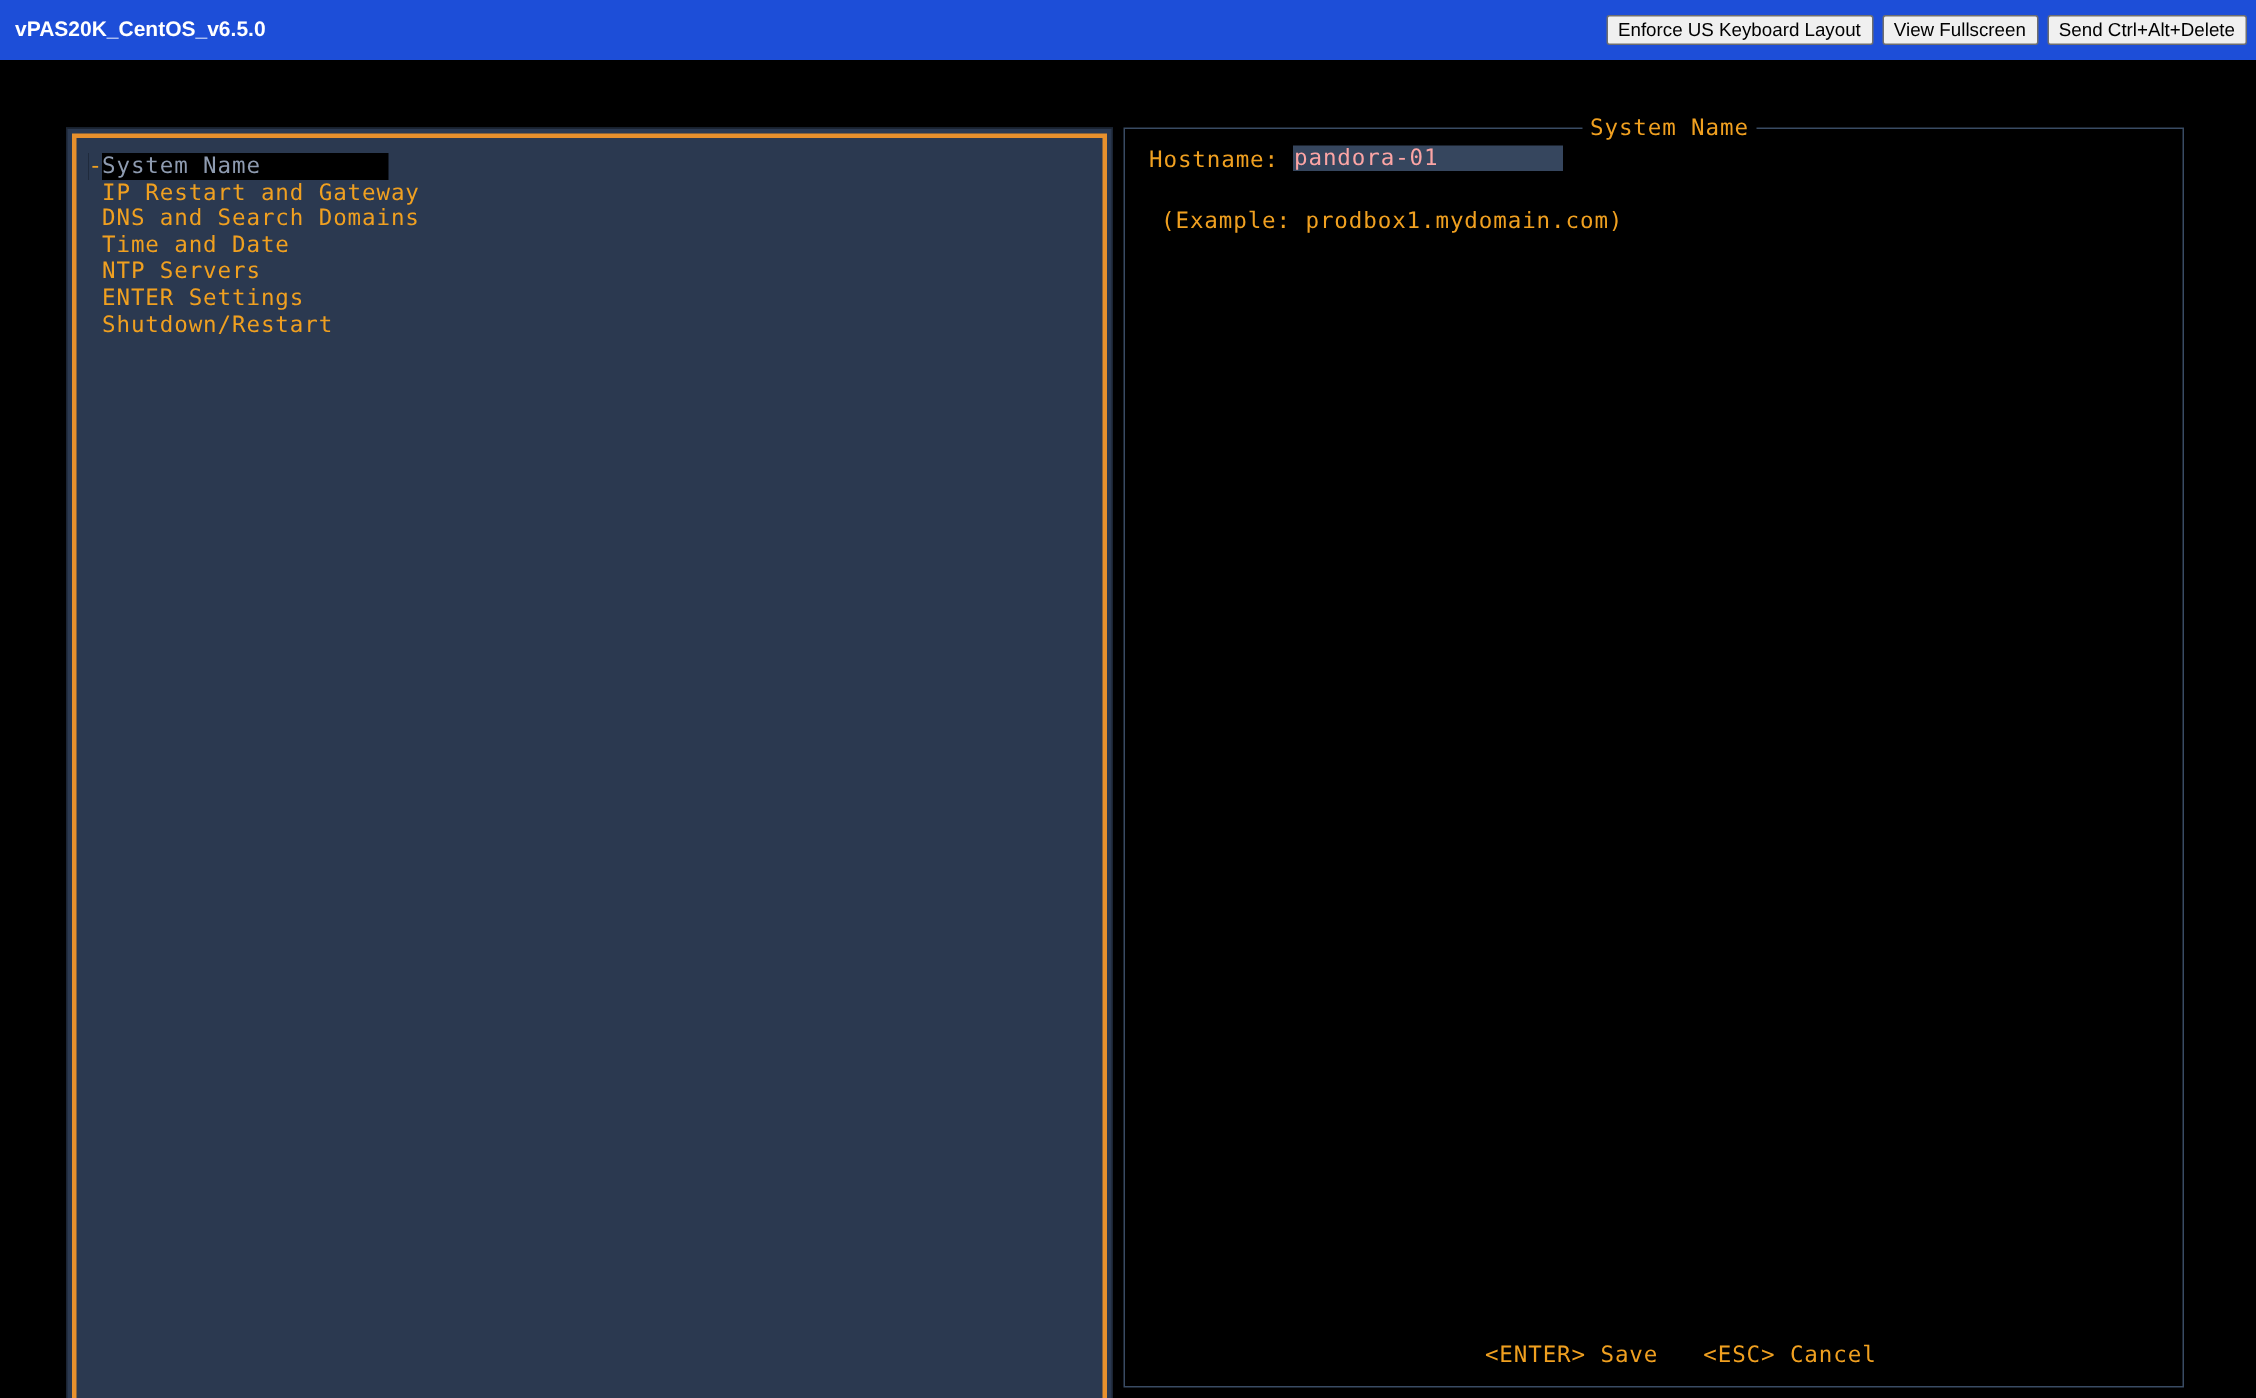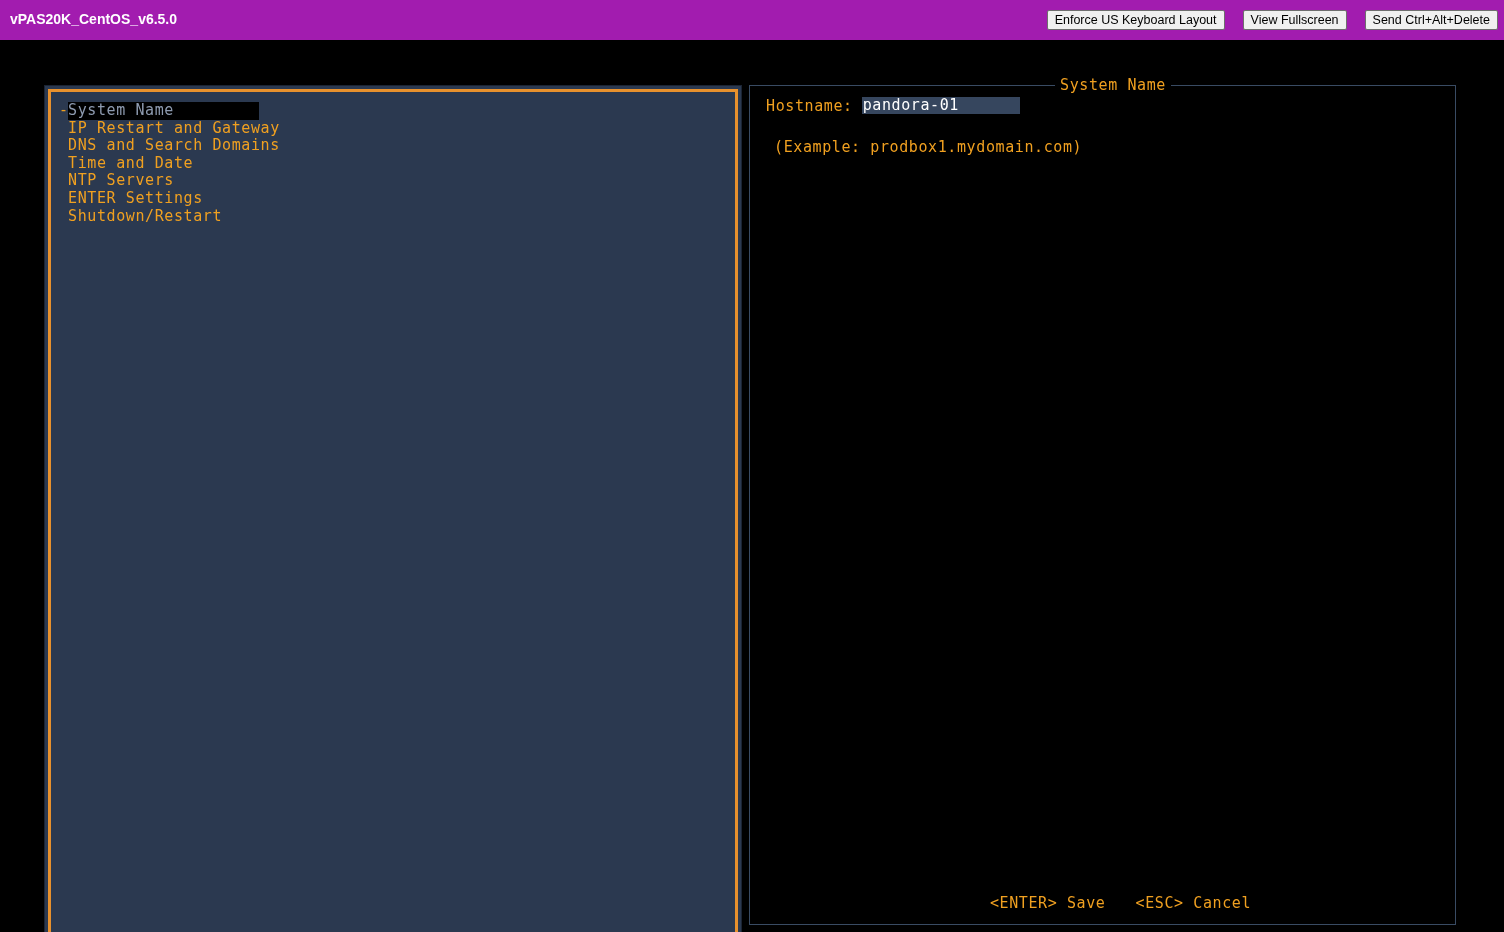--- a/index.html
+++ b/index.html
@@ -15,39 +15,39 @@
     font-family: "Liberation Sans", sans-serif;
     position: relative;
   }
 
   
   #toolbar {
     position: absolute;
     left: 0; top: 0;
     width: 1504px;
     height: 40px;
-    background: #a21caf;
+    background: #1d4ed8;
   }
   #console-title {
     position: absolute;
     left: 10px;
     top: 11px;
     color: #ffffff;
     font-size: 14px;
     font-weight: bold;
     font-family: "Liberation Sans", sans-serif;
     letter-spacing: 0px;
     white-space: nowrap;
   }
   #toolbar-buttons {
     position: absolute;
     right: 6px;
     top: 10px;
     display: flex;
-    gap: 18px;
+    gap: 6px;
   }
   .tb-btn {
     background: #f0f0f0;
     border: 1px solid #6e6e6e;
     border-radius: 2px;
     color: #000000;
     font-size: 12.5px;
     font-family: "Liberation Sans", sans-serif;
     padding: 1px 7px 2px 7px;
     line-height: 16px;
@@ -153,25 +153,25 @@
     white-space: nowrap;
   }
   #hostname-label {
     color: #f0a020;
     font-size: 15px;
     font-family: "DejaVu Sans Mono", "Liberation Mono", monospace;
     letter-spacing: 0.6px;
   }
   #hostname-input {
     margin-left: 9px;
-    width: 158px;
+    width: 180px;
     height: 17px;
     line-height: 17px;
     background: #36465e;
-    color: #ffffff;
+    color: #fca5a5;
     font-size: 15px;
     font-family: "DejaVu Sans Mono", "Liberation Mono", monospace;
     letter-spacing: 0.6px;
     border: none;
     outline: none;
     padding: 0 1px;
     box-sizing: border-box;
     caret-color: #f0a020;
   }
   #hostname-example {

